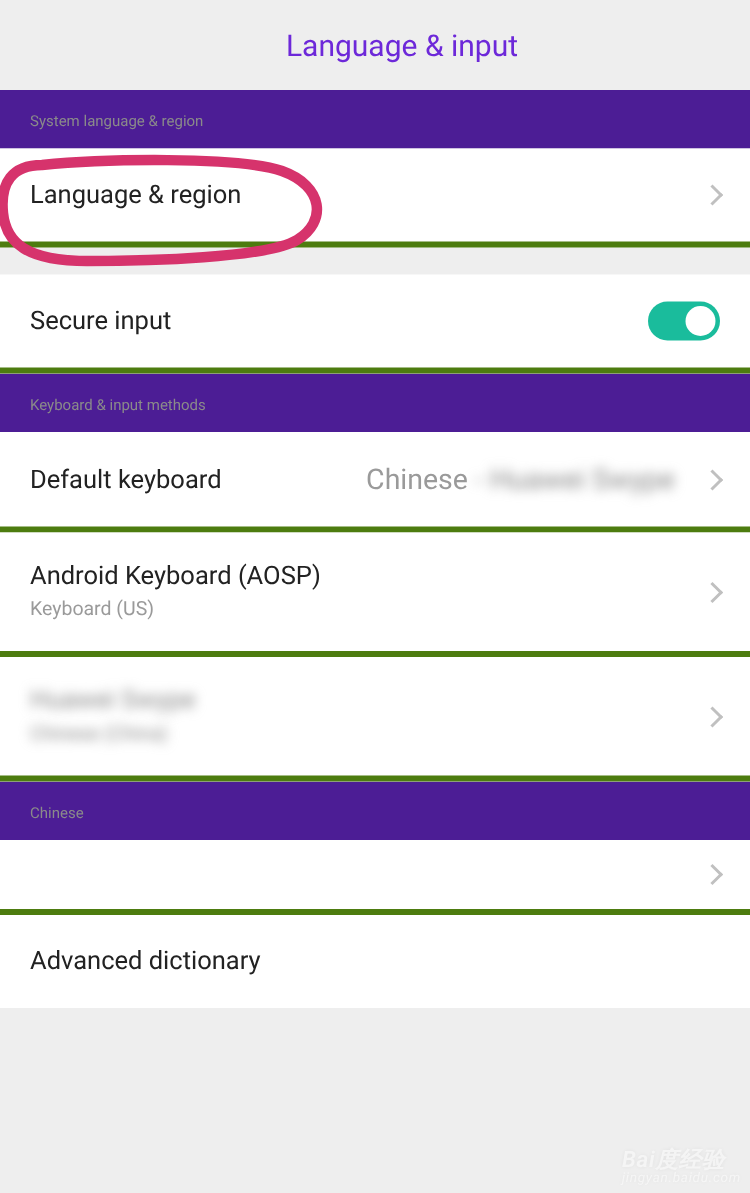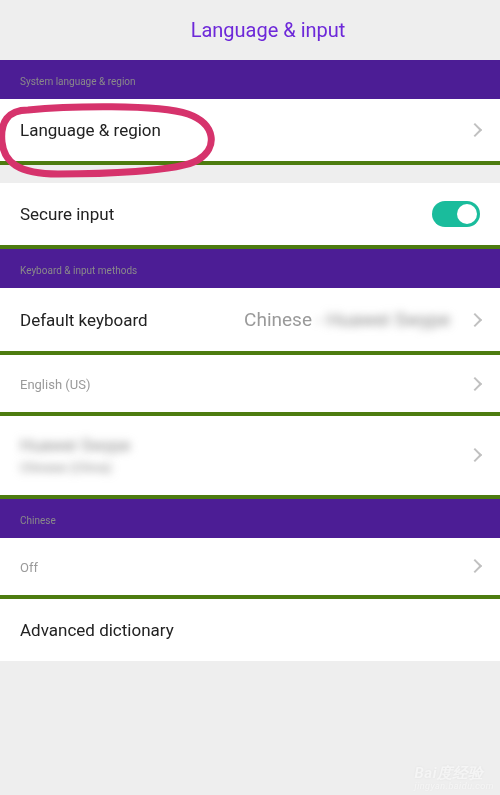--- a/index.html
+++ b/index.html
@@ -176,38 +176,38 @@
     <span class="row-title">Default keyboard</span>
     <span class="row-value">
       <span>Chinese</span><span class="blur-text"> - Huawei Swype</span>
     </span>
   </div>
   <span class="chevron"></span>
 </div>
 
 <div class="row tall">
   <div class="row-content">
-    <span class="row-subtitle">English (US)</span>
+    <span class="row-title">Android Keyboard (AOSP)</span>
+    <span class="row-subtitle">Keyboard (US)</span>
   </div>
   <span class="chevron"></span>
 </div>
 
 <div class="row tall">
   <div class="row-content">
     <span class="row-title blur-text">Huawei Swype</span>
     <span class="row-subtitle blur-text">Chinese (China)</span>
   </div>
   <span class="chevron"></span>
 </div>
 
 <div class="section-header">Chinese</div>
 
 <div class="row tall">
   <div class="row-content">
-    <span class="row-subtitle">Off</span>
   </div>
   <span class="chevron"></span>
 </div>
 
 <div class="row" style="border-bottom:none;">
   <div class="row-content">
     <span class="row-title">Advanced dictionary</span>
   </div>
 </div>
 

